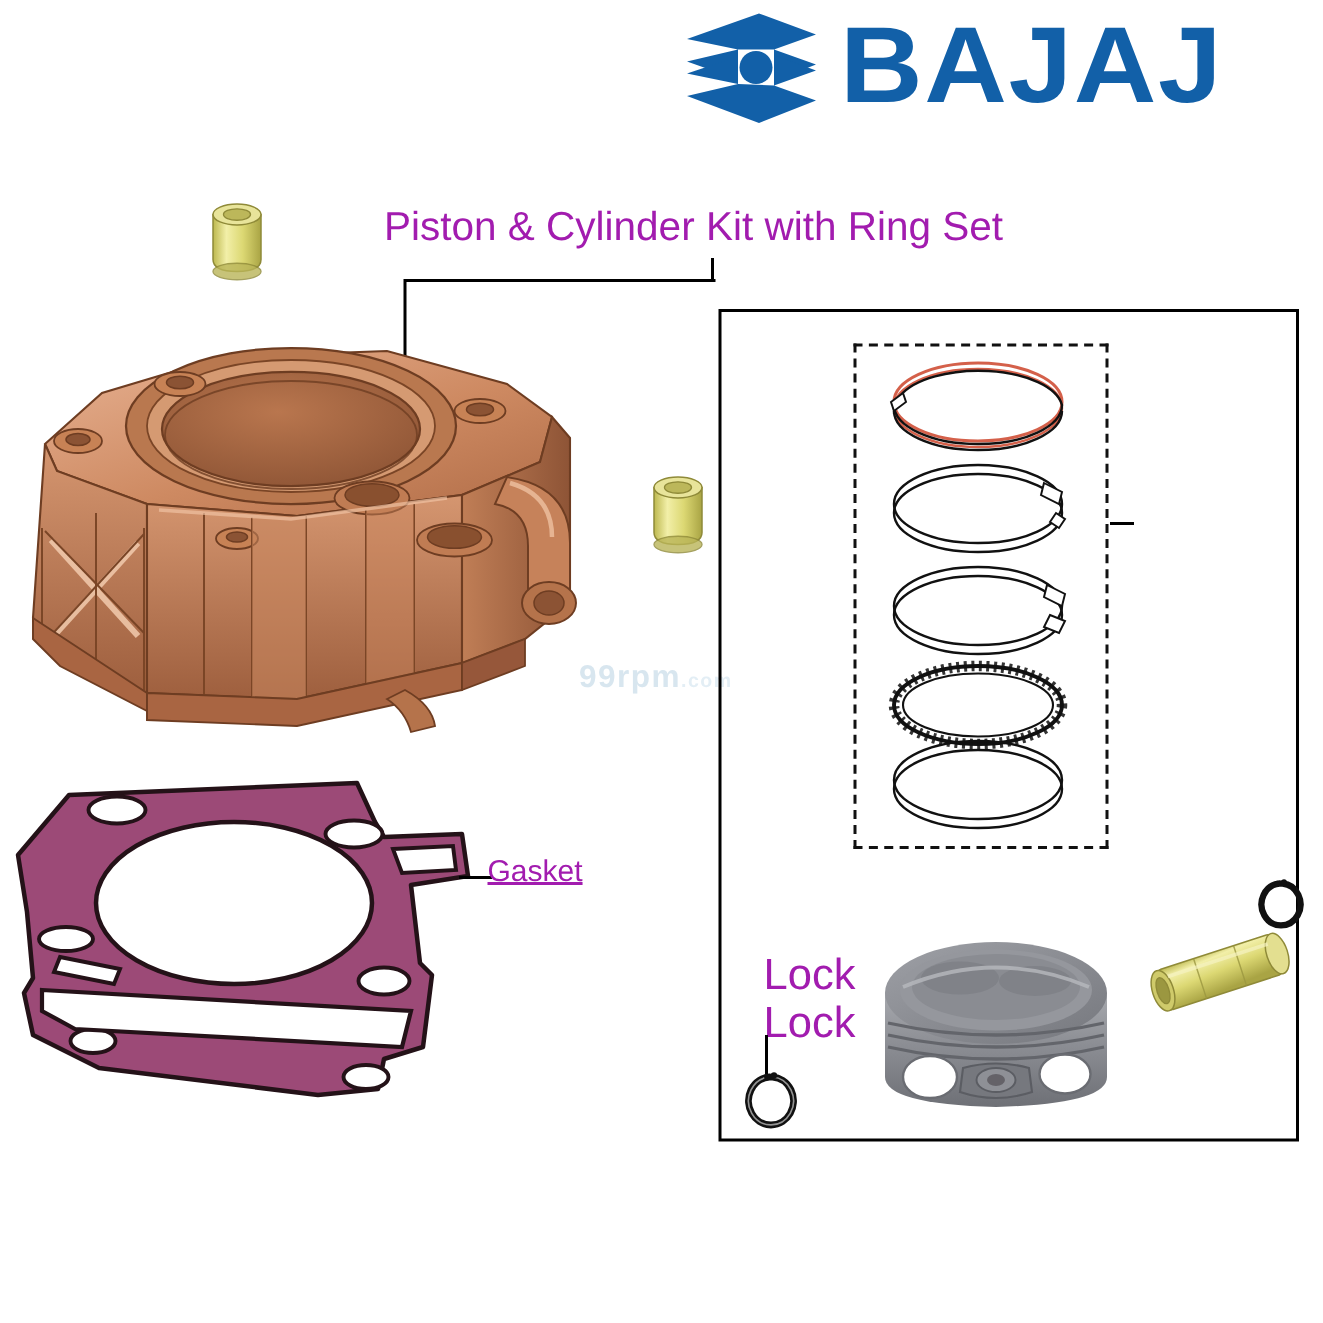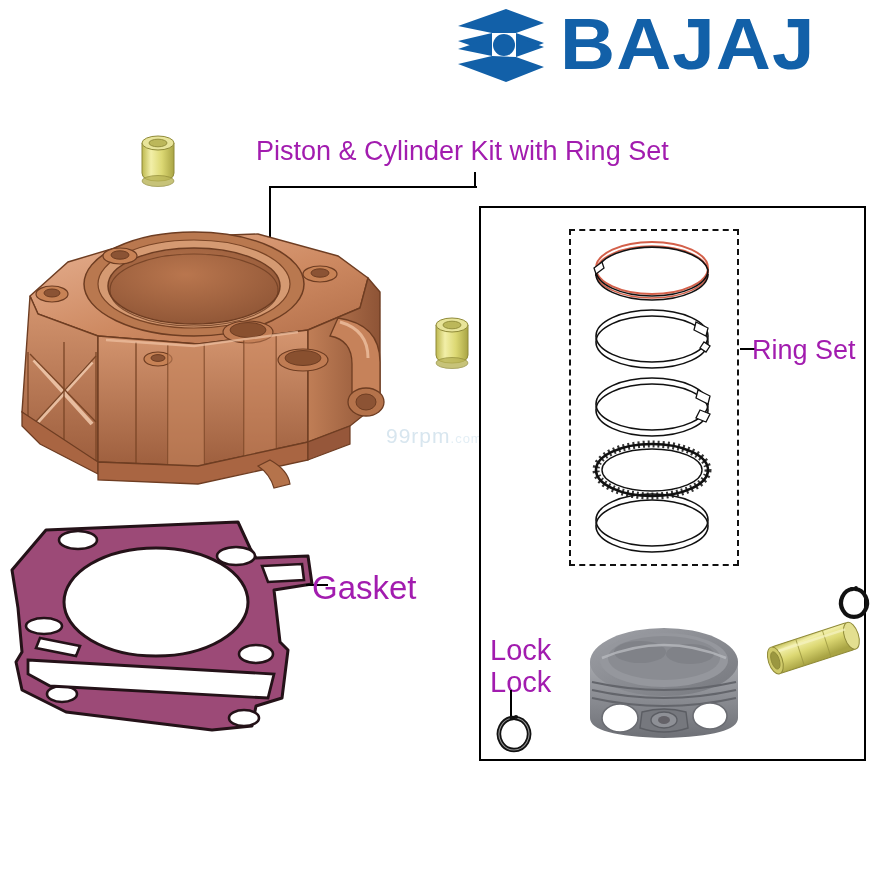--- a/index.html
+++ b/index.html
@@ -12,41 +12,41 @@
   #bajaj-logo{left:452px;top:6px;width:420px;height:78px;}
   #bajaj-wordmark{position:absolute;left:108px;top:2px;font-size:72px;
      font-weight:bold;letter-spacing:1px;line-height:72px;
      color:#1260A8;font-family:"Liberation Sans",sans-serif;
      transform:scaleX(1.06);transform-origin:left top;}
 
   
   .label{color:#a21caf;font-family:"Liberation Sans",sans-serif;
          white-space:nowrap;line-height:1.12;}
   #title-label{left:256px;top:136px;font-size:27px;}
-  #gasket-label{left:312px;top:570px;font-size:33px;}
+  #gasket-label{left:325px;top:570px;font-size:20px;text-decoration:underline;}
   #ringset-label{left:752px;top:335px;font-size:27px;}
-  #lockring-label{left:490px;top:634px;font-size:29px;}
+  #lockring-label{left:509px;top:634px;font-size:29px;}
 
   
   .line{background:#000;}
   #bracket-h{left:270px;top:186px;width:207px;height:2px;}
   #bracket-stub{left:474px;top:172px;width:2px;height:15px;}
   #bracket-drop{left:269px;top:186px;width:2px;height:70px;}
   #gasket-leader{left:306px;top:584px;width:22px;height:2px;}
   #ringset-leader{left:740px;top:348px;width:16px;height:2px;}
   #lockring-leader{left:510px;top:690px;width:2px;height:26px;}
 
   
   #right-panel{left:479px;top:206px;width:387px;height:555px;
                border:2px solid #000;box-sizing:border-box;background:transparent;}
   #ringset-box{left:569px;top:229px;width:170px;height:337px;
                border:2px dashed #111;box-sizing:border-box;}
 
   
-  #watermark{left:386px;top:424px;font-size:21px;font-weight:normal;
+  #watermark{left:386px;top:440px;font-size:21px;font-weight:bold;
      letter-spacing:1px;color:#d8e6ef;font-family:"Liberation Sans",sans-serif;}
   #watermark .dom{font-size:13px;color:#e3eef5;}
 
   svg{display:block;overflow:visible;}
 </style>
 </head>
 <body>
 
 <div class="stage">
 
@@ -203,21 +203,20 @@
   </div>
 
   <div class="abs" id="watermark">
     <span>99rpm</span><span class="dom">.com</span>
   </div>
 
   <div class="abs" id="right-panel"></div>
   <div class="abs" id="ringset-box"></div>
 
   <div class="abs line" id="ringset-leader"></div>
-  <div class="abs label" id="ringset-label">Ring Set</div>
 
   <div class="abs" style="left:586px;top:238px;width:140px;height:320px;">
     <svg width="140" height="320" viewBox="0 0 140 320">
 
       <g>
         <ellipse cx="66" cy="30" rx="56" ry="26" fill="none" stroke="#D4604A" stroke-width="2"></ellipse>
         <ellipse cx="66" cy="34" rx="56" ry="26" fill="none" stroke="#D4604A" stroke-width="1.6"></ellipse>
         <path d="M10 32 A56 26 0 1 0 122 32 A56 26 0 0 0 14 26" fill="none" stroke="#111" stroke-width="1.6"></path>
         <path d="M10 36 A56 26 0 1 0 122 36" fill="none" stroke="#111" stroke-width="1.6"></path>
         <path d="M10 32 L10 38 M14 26 L14 32" stroke="#111" stroke-width="1.5" fill="none"></path>

